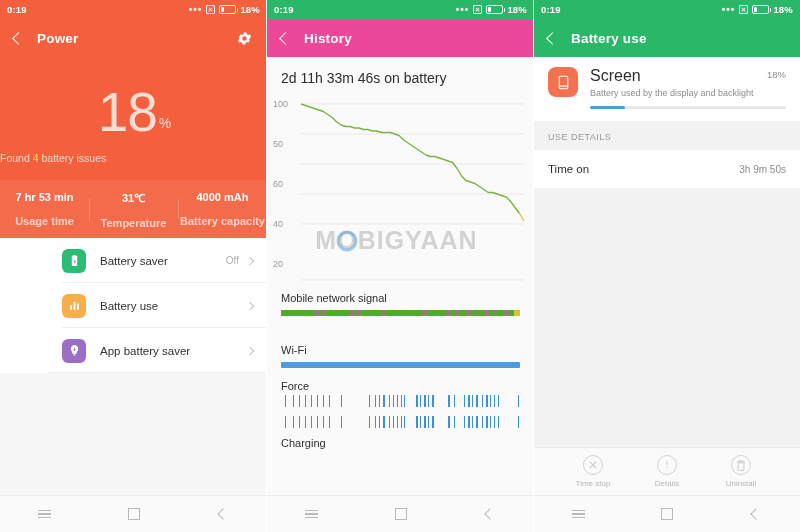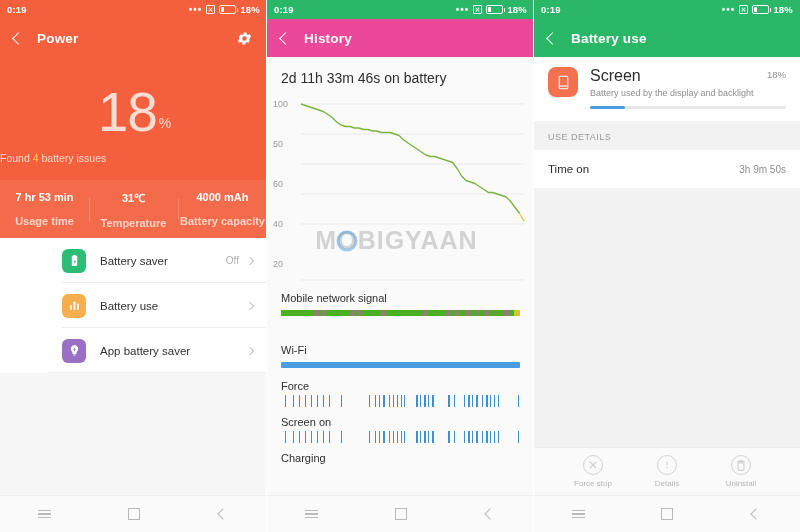--- a/index.html
+++ b/index.html
@@ -358,21 +358,20 @@
             <i class="tick" style="left: 195.183px; width: 2px; display: block;"></i>
             <i class="tick" style="left: 201.158px; width: 1px; display: block;"></i>
             <i class="tick" style="left: 205.142px; width: 1.4px; display: block;"></i>
             <i class="tick" style="left: 209.125px; width: 1px; display: block;"></i>
             <i class="tick" style="left: 213.108px; width: 1.2px; display: block;"></i>
             <i class="tick" style="left: 217.092px; width: 1px; display: block;"></i>
             <i class="tick" style="left: 237.008px; width: 1px; display: block;"></i>
           </div>
       </div>
       <div style="margin-top:9px">
-        <div class="track-label">Screen on</div>
         <div class="tick-row" id="ticks-screen">
             <i class="tick" style="left: 3.98333px; width: 1px; display: block;"></i>
             <i class="tick" style="left: 11.95px; width: 1px; display: block;"></i>
             <i class="tick" style="left: 17.925px; width: 1.2px; display: block;"></i>
             <i class="tick" style="left: 23.9px; width: 1px; display: block;"></i>
             <i class="tick" style="left: 29.875px; width: 1.2px; display: block;"></i>
             <i class="tick" style="left: 35.85px; width: 1px; display: block;"></i>
             <i class="tick" style="left: 41.825px; width: 1.2px; display: block;"></i>
             <i class="tick" style="left: 47.8px; width: 1px; display: block;"></i>
             <i class="tick" style="left: 59.75px; width: 1px; display: block;"></i>
@@ -476,21 +475,21 @@
     </div>
 
     <div class="actionbar">
       <div class="action">
         <div class="action-ic">
           <svg viewBox="0 0 24 24" width="20" height="20" style="position:absolute;left:-1px;top:-1px" fill="none" stroke="#d2d2d2" stroke-width="1.6">
             <line x1="8" y1="8" x2="16" y2="16"></line>
               <line x1="16" y1="8" x2="8" y2="16"></line>
           </svg>
         </div>
-        <div class="action-lb">Force stop</div>
+        <div class="action-lb">Time stop</div>
       </div>
       <div class="action">
         <div class="action-ic">
           <svg viewBox="0 0 24 24" width="20" height="20" style="position:absolute;left:-1px;top:-1px" fill="none" stroke="#d2d2d2" stroke-width="1.5">
             <line x1="12" y1="7.5" x2="12" y2="12"></line>
               <circle cx="12" cy="15" r=".9" fill="#d2d2d2" stroke="none"></circle>
           </svg>
         </div>
         <div class="action-lb">Details</div>
       </div>

